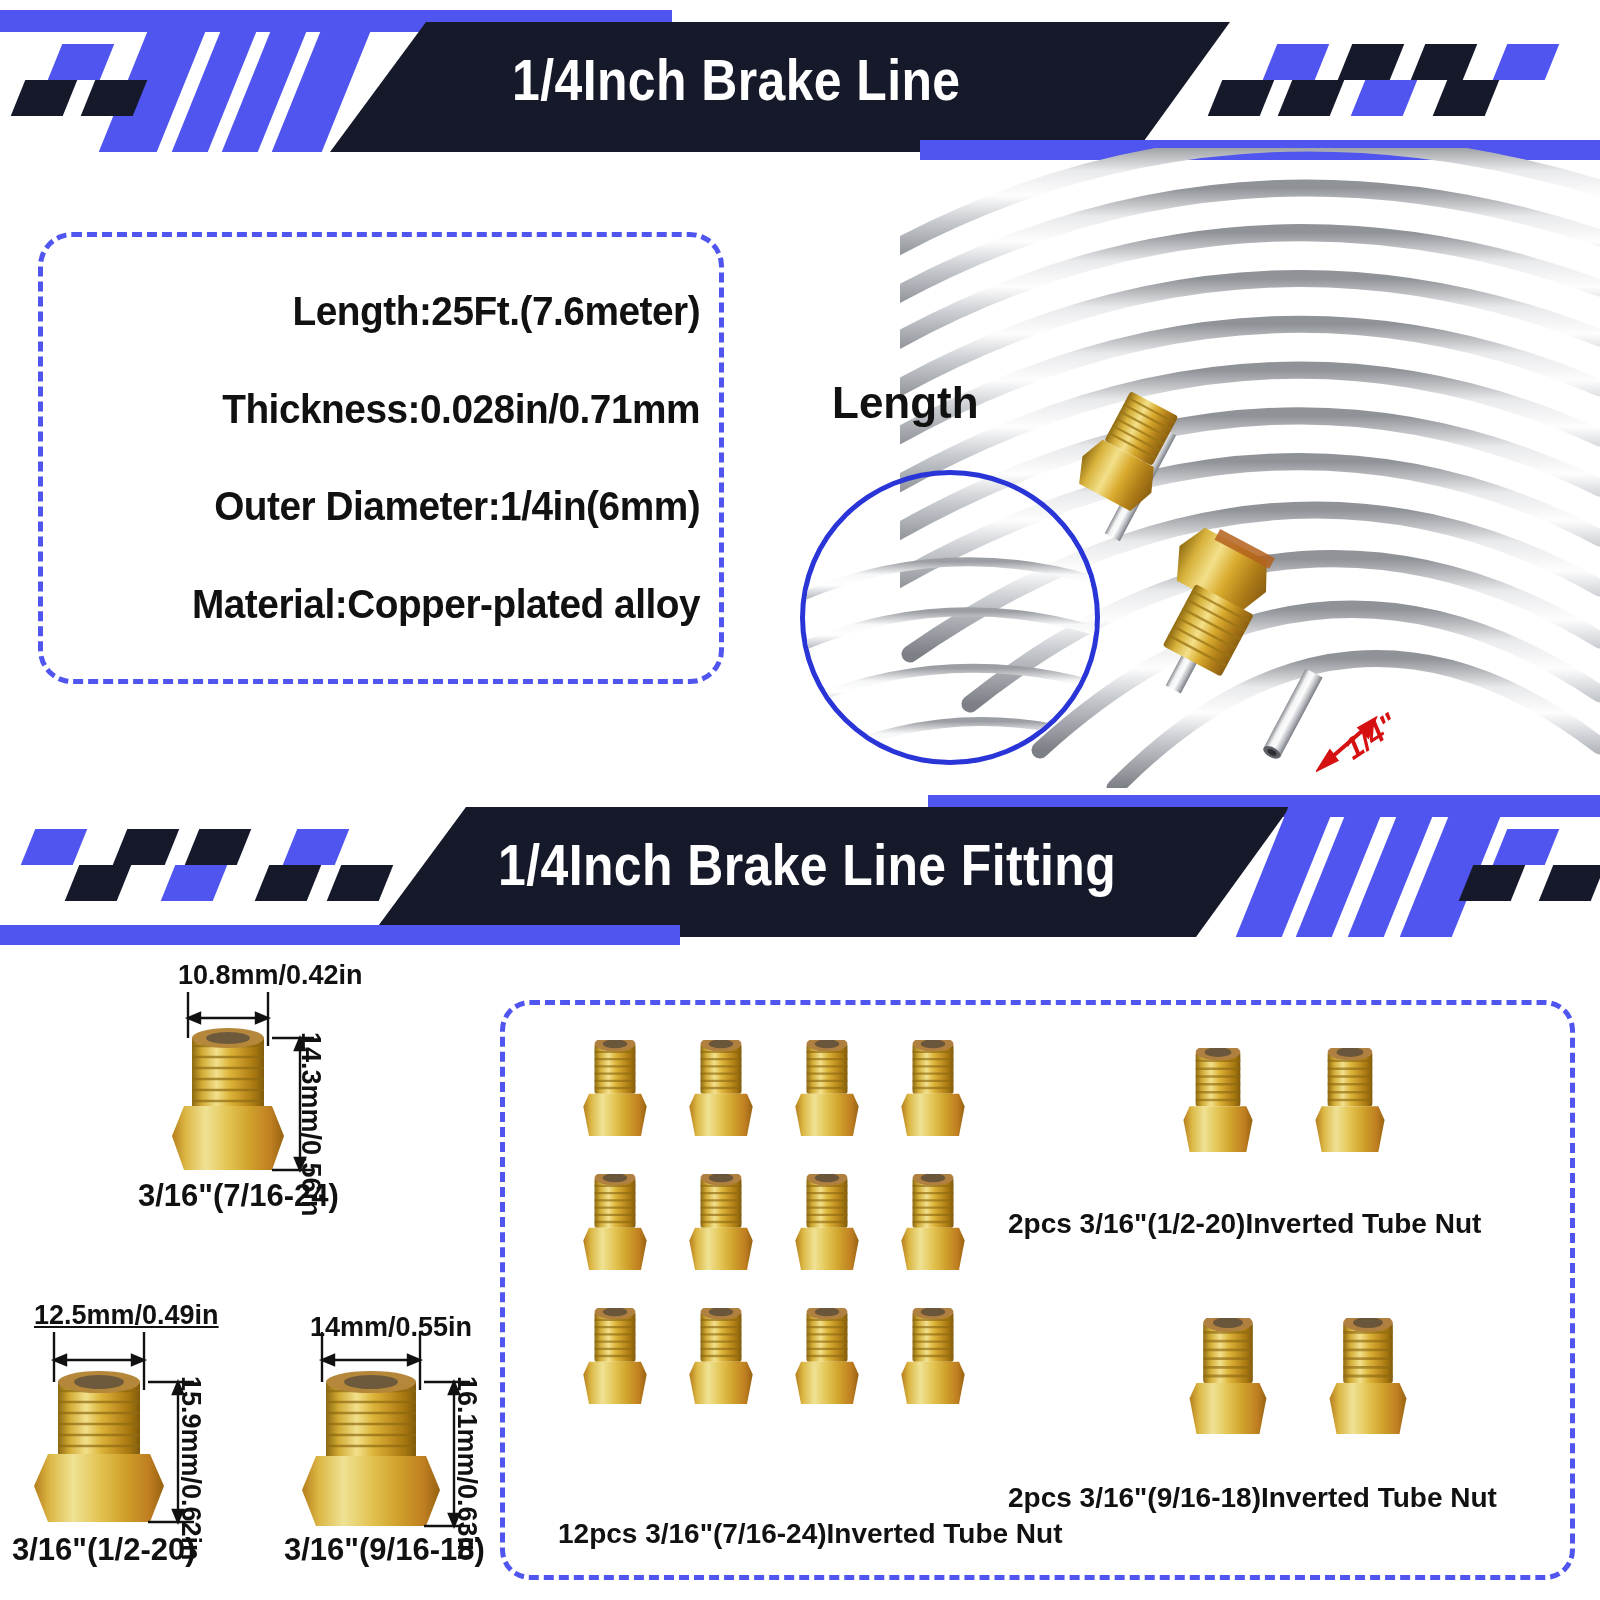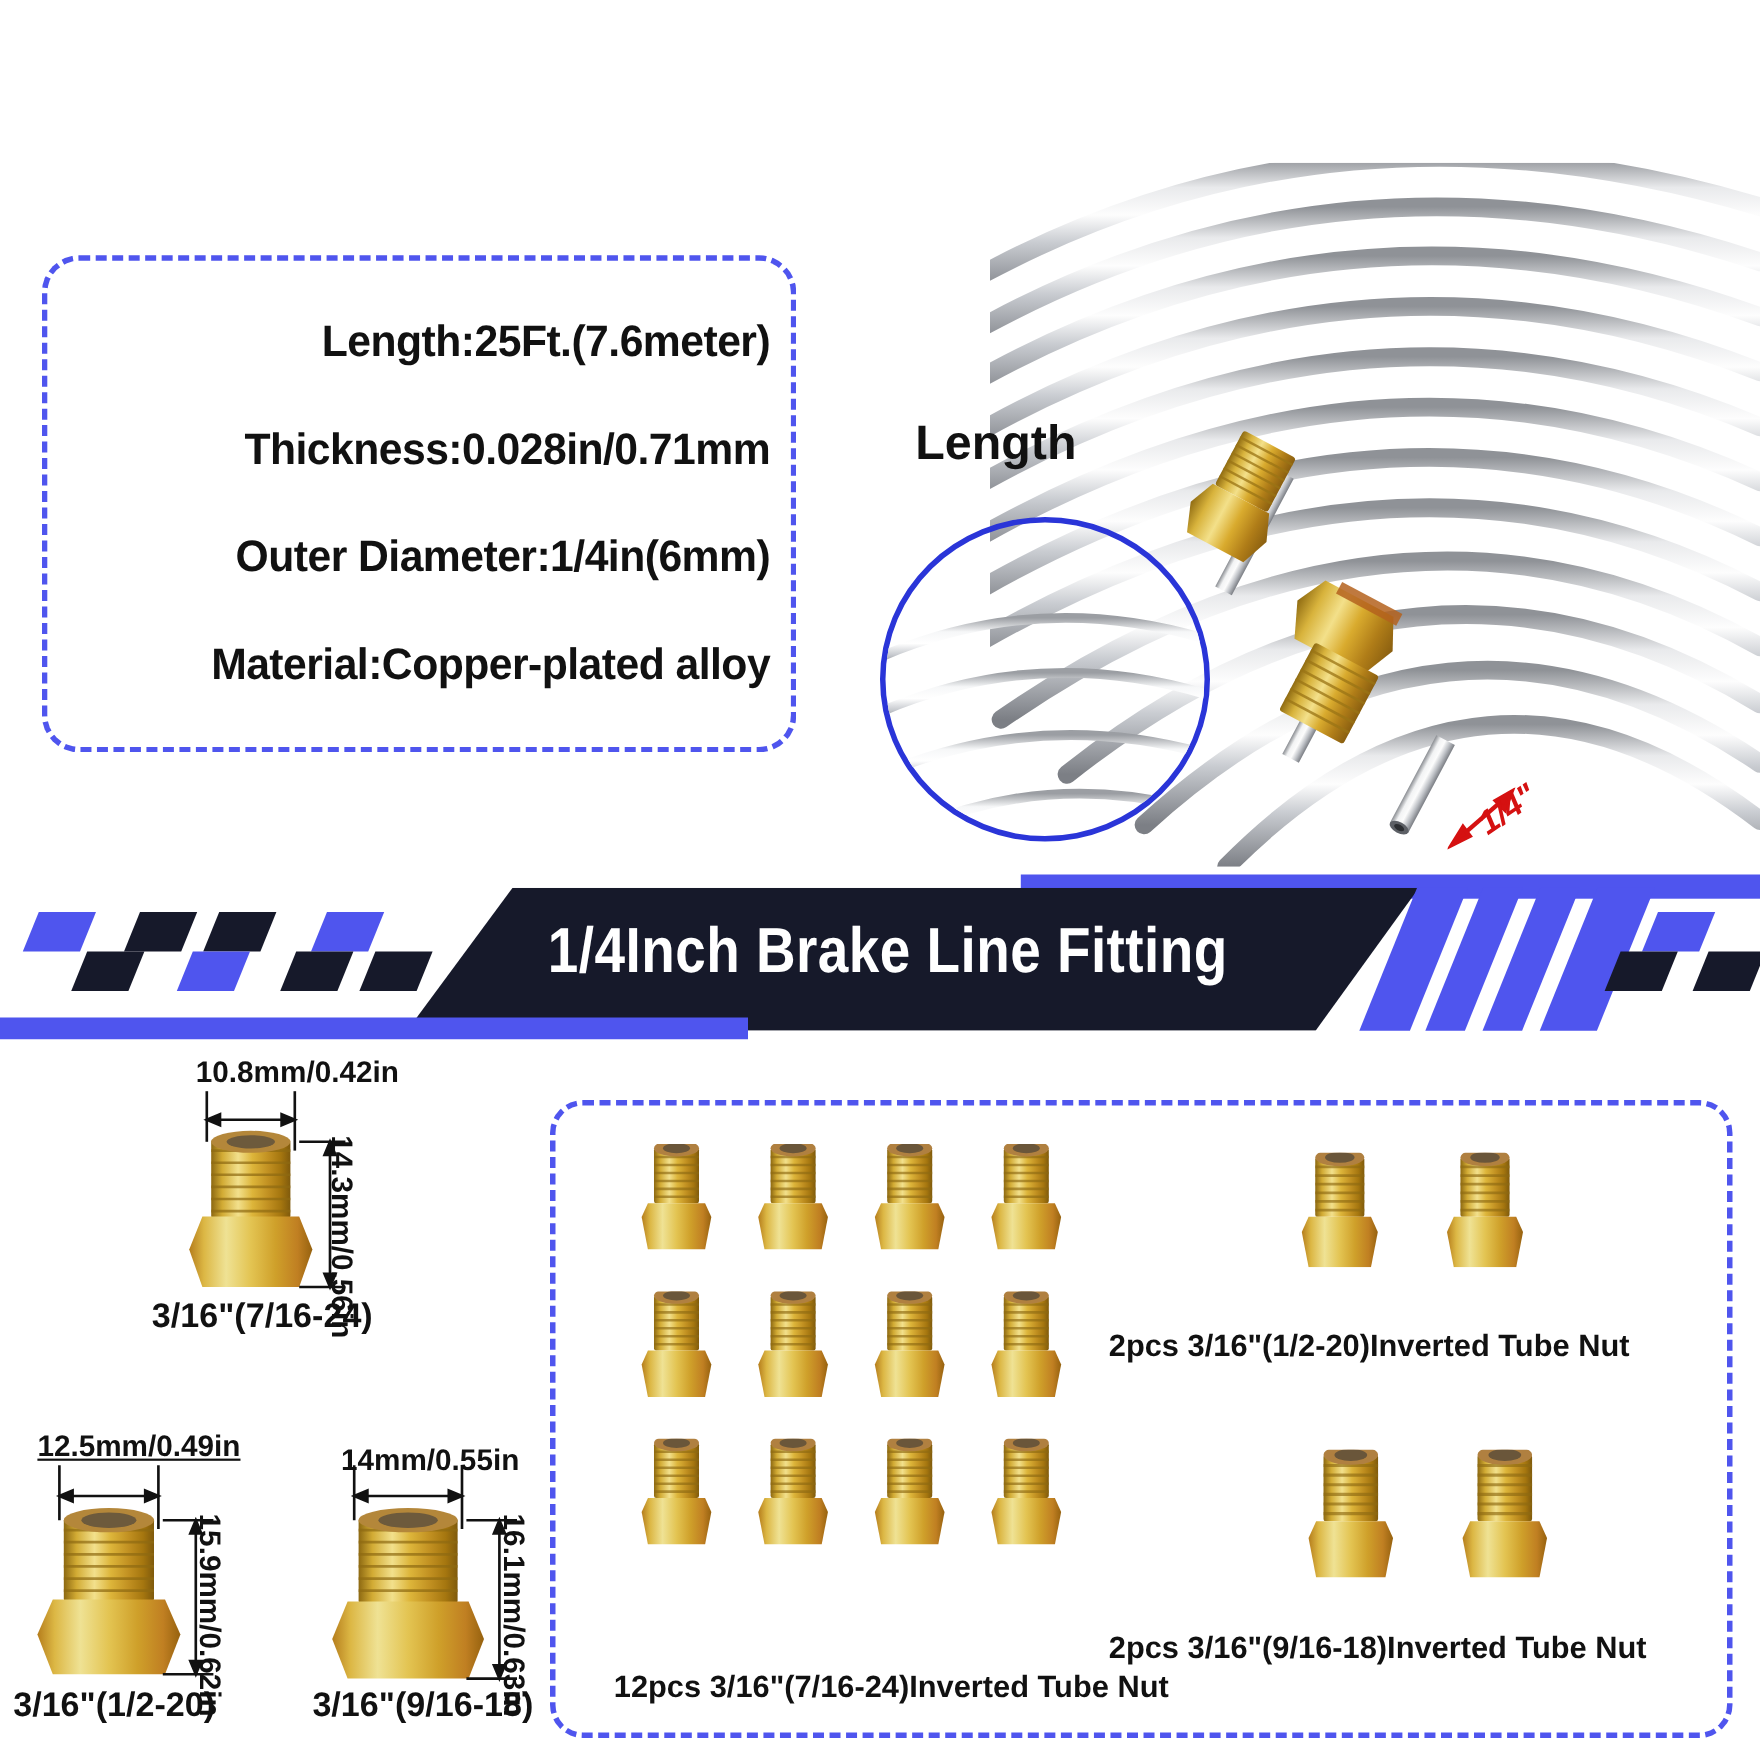--- a/index.html
+++ b/index.html
@@ -68,20 +68,49 @@
   .group-caption{position:absolute;font-size:28px;font-weight:bold;color:#111;
     white-space:nowrap;}
 
   .nut{position:absolute;}
 </style>
 </head>
 <body>
 
 <div class="stage">
 
+  <div class="banner" id="banner-top">
+
+    <div class="bar-blue" style="left:0;top:10px;width:672px;height:22px;"></div>
+
+    <div class="dark-plate" style="left:330px;top:22px;width:900px;height:130px;
+                clip-path:polygon(96px 0, 900px 0, 806px 130px, 0 130px);"></div>
+
+    <div class="stripe" style="left:125px;top:22px;width:58px;height:130px;"></div>
+    <div class="stripe" style="left:198px;top:22px;width:36px;height:130px;"></div>
+    <div class="stripe" style="left:248px;top:22px;width:36px;height:130px;"></div>
+    <div class="stripe" style="left:298px;top:22px;width:50px;height:130px;"></div>
+
+    <div class="chk b" style="left:55px;top:44px;width:52px;height:36px;"></div>
+    <div class="chk d" style="left:18px;top:80px;width:52px;height:36px;"></div>
+    <div class="chk d" style="left:88px;top:80px;width:52px;height:36px;"></div>
+
+    <div class="chk b" style="left:1270px;top:44px;width:52px;height:36px;"></div>
+    <div class="chk d" style="left:1345px;top:44px;width:52px;height:36px;"></div>
+    <div class="chk d" style="left:1418px;top:44px;width:52px;height:36px;"></div>
+    <div class="chk b" style="left:1500px;top:44px;width:52px;height:36px;"></div>
+    <div class="chk d" style="left:1215px;top:80px;width:52px;height:36px;"></div>
+    <div class="chk d" style="left:1285px;top:80px;width:52px;height:36px;"></div>
+    <div class="chk b" style="left:1358px;top:80px;width:52px;height:36px;"></div>
+    <div class="chk d" style="left:1440px;top:80px;width:52px;height:36px;"></div>
+
+    <div class="bar-blue" style="left:920px;top:140px;width:680px;height:20px;"></div>
+
+    <div class="banner-title" style="left:512px;top:46px;">1/4Inch Brake Line</div>
+  </div>
 
   <div id="coil-wrap">
     <svg width="700" height="640" viewBox="0 0 700 640">
       <defs>
         <linearGradient id="tubeG" x1="0" y1="0" x2="0" y2="1">
           <stop offset="0%" stop-color="#8f9297"></stop>
           <stop offset="22%" stop-color="#e9eaec"></stop>
           <stop offset="42%" stop-color="#fdfdfd"></stop>
           <stop offset="62%" stop-color="#c9ccd1"></stop>
           <stop offset="100%" stop-color="#7c7f85"></stop>

